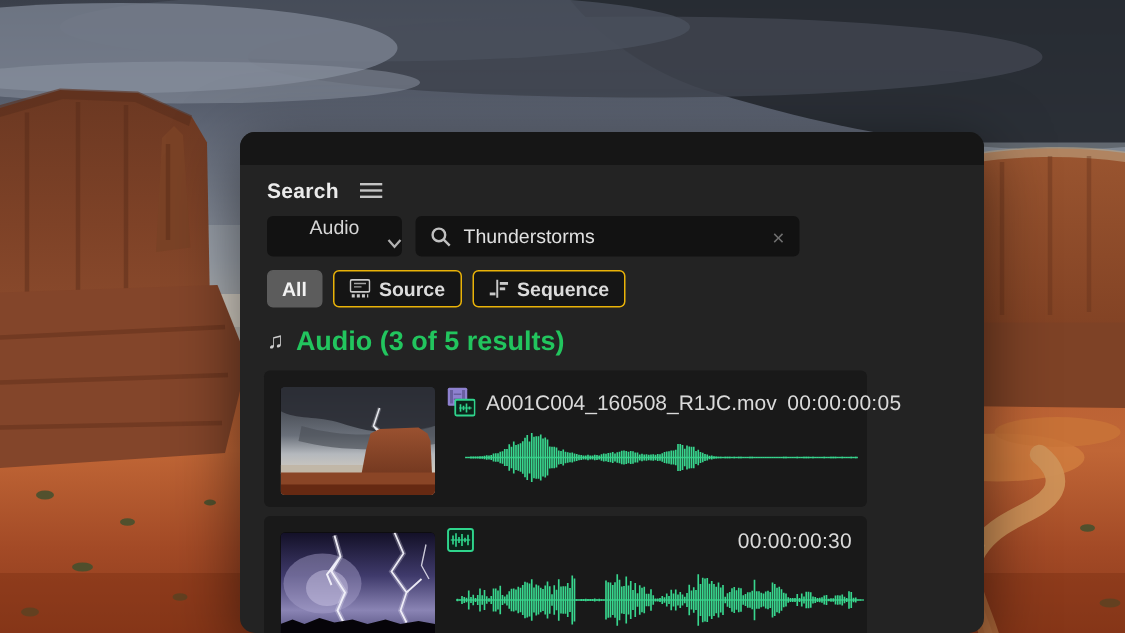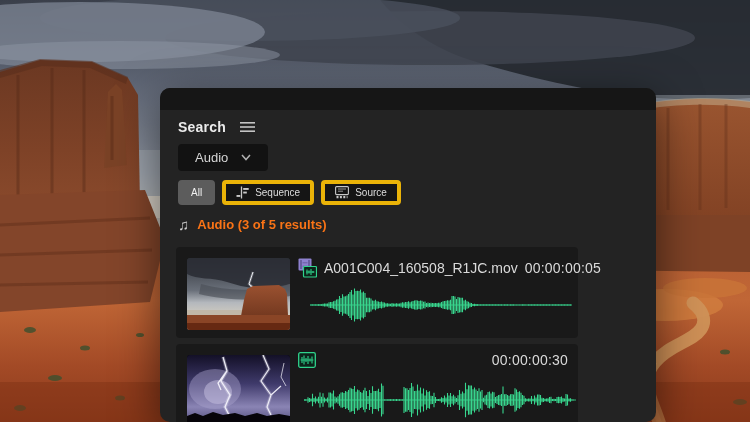--- a/index.html
+++ b/index.html
@@ -8,33 +8,33 @@
   .bg{position:absolute;inset:0;z-index:0;}
   
   .window{position:absolute;left:160px;top:88px;width:496px;height:334px;z-index:2;
           background:#232323;border-radius:10px;overflow:hidden;
           box-shadow:0 12px 45px rgba(0,0,0,.55);}
   .win-header{position:absolute;left:0;top:0;right:0;height:22px;background:#161616;}
   .title-row{position:absolute;left:18px;top:31px;display:flex;align-items:center;gap:14px;}
   .title{font-size:14px;font-weight:700;color:#ebebeb;letter-spacing:.2px;}
   .controls{position:absolute;left:18px;top:56px;display:flex;gap:9px;}
   .dropdown{width:90px;height:27px;background:#121212;border-radius:4px;display:flex;
-            align-items:center;padding:0 17px;color:#d6d6d6;font-size:13px;box-sizing:border-box;}
+            align-items:center;padding:0 0;color:#d6d6d6;font-size:13px;box-sizing:border-box;flex-direction:column;}
   .dropdown .chev{margin-left:auto;display:flex;}
   .searchbox{width:256px;height:27px;background:#121212;border-radius:4px;display:flex;
              align-items:center;gap:8px;padding:0 10px;box-sizing:border-box;}
   .query{color:#e0e0e0;font-size:13px;}
   .clear{margin-left:auto;color:#6f6f6f;font-size:14px;line-height:1;cursor:default;}
   .filters{position:absolute;left:18px;top:92px;display:flex;gap:7px;}
-  .fbtn{height:25px;border-radius:4px;display:flex;align-items:center;gap:6px;font-size:10px;
-        color:#dcdcdc;padding:0 10px;background:#151515;border:4px solid #eab308;box-sizing:border-box;}
+  .fbtn{height:25px;border-radius:4px;display:flex;align-items:center;gap:6px;font-size:13px;
+        color:#dcdcdc;padding:0 10px;background:#151515;border:1px solid #eab308;box-sizing:border-box;font-weight:bold;}
   .fbtn.selected{background:#5c5c5c;border-color:#5c5c5c;color:#f2f2f2;}
   .section{position:absolute;left:18px;top:129px;display:flex;align-items:center;gap:8px;}
   .note{font-size:15px;color:#cfcfcf;line-height:1;}
-  .section-label{font-size:13px;font-weight:700;color:#f97316;}
+  .section-label{font-size:18px;font-weight:700;color:#22c55e;}
   .card{position:absolute;left:16px;width:402px;background:#191919;border-radius:4px;}
   #card1{top:159px;height:91px;}
   #card2{top:256px;height:170px;}
   .thumb{position:absolute;left:11px;top:11px;width:103px;height:72px;border-radius:3px;
          overflow:hidden;background:#000;}
   .thumb svg{display:block;width:103px;height:72px;}
   .meta{position:absolute;left:122px;right:10px;top:11px;height:20px;display:flex;
         align-items:center;gap:7px;font-size:14px;color:#dadada;}
   #card2 .meta{top:6px;}
   .name{white-space:nowrap;}
@@ -136,48 +136,58 @@
 
     <div class="controls">
       <div class="dropdown">
         <span>Audio</span>
         <span class="chev">
           <svg width="10" height="7" viewBox="0 0 10 7">
               <path d="M1,1 L5,5.5 L9,1" stroke="#b0b0b0" stroke-width="1.5" fill="none"></path>
             </svg>
         </span>
       </div>
+      <div class="searchbox">
+        <span style="display:flex;">
+          <svg width="14" height="14" viewBox="0 0 14 14">
+              <circle cx="5.6" cy="5.6" r="4.2" stroke="#c0c0c0" stroke-width="1.6" fill="none"></circle>
+              <path d="M8.8,8.8 L12.8,12.8" stroke="#c0c0c0" stroke-width="1.6"></path>
+            </svg>
+        </span>
+        <span class="query">Thunderstorms</span>
+        <span class="clear">×</span>
+      </div>
     </div>
 
     <div class="filters">
       <div class="fbtn selected" style="padding:0 9px;">
         <span>All</span>
+      </div>
+      <div class="fbtn">
+        <span style="display:flex;">
+          <svg width="14" height="13" viewBox="0 0 14 13">
+            <rect x="0.6" y="0.6" width="12.8" height="8" stroke="#c8c8c8" stroke-width="1.1" fill="none" rx="1"></rect>
+            <path d="M3,3 H11 M3,5.2 H8" stroke="#c8c8c8" stroke-width="0.9" opacity="0.8"></path>
+            <path d="M1.5,11.2 H12.5" stroke="#c8c8c8" stroke-width="2.2" stroke-dasharray="2 1.4"></path>
+          </svg>
+        </span>
+        <span>Source</span>
       </div>
       <div class="fbtn">
         <span style="display:flex;">
           <svg width="13" height="13" viewBox="0 0 13 13">
             <path d="M5.5,0.5 V12.5" stroke="#c8c8c8" stroke-width="1.3"></path>
             <g fill="#c8c8c8">
                 <rect x="7.2" y="2" width="5.5" height="1.9"></rect>
                 <rect x="7.2" y="5.6" width="3.6" height="1.9"></rect>
                 <rect x="0.5" y="9" width="3.8" height="1.9"></rect>
               </g>
           </svg>
         </span>
         <span>Sequence</span>
-      </div>
-      <div class="fbtn">
-        <span style="display:flex;">
-          <svg width="14" height="13" viewBox="0 0 14 13">
-            <rect x="0.6" y="0.6" width="12.8" height="8" stroke="#c8c8c8" stroke-width="1.1" fill="none" rx="1"></rect>
-            <path d="M3,3 H11 M3,5.2 H8" stroke="#c8c8c8" stroke-width="0.9" opacity="0.8"></path>
-            <path d="M1.5,11.2 H12.5" stroke="#c8c8c8" stroke-width="2.2" stroke-dasharray="2 1.4"></path>
-          </svg>
-        </span>
-        <span>Source</span>
       </div>
     </div>
 
     <div class="section">
       <span class="note">♫</span>
       <span class="section-label">Audio (3 of 5 results)</span>
     </div>
 
     <div class="card" id="card1">
       <div class="thumb">

